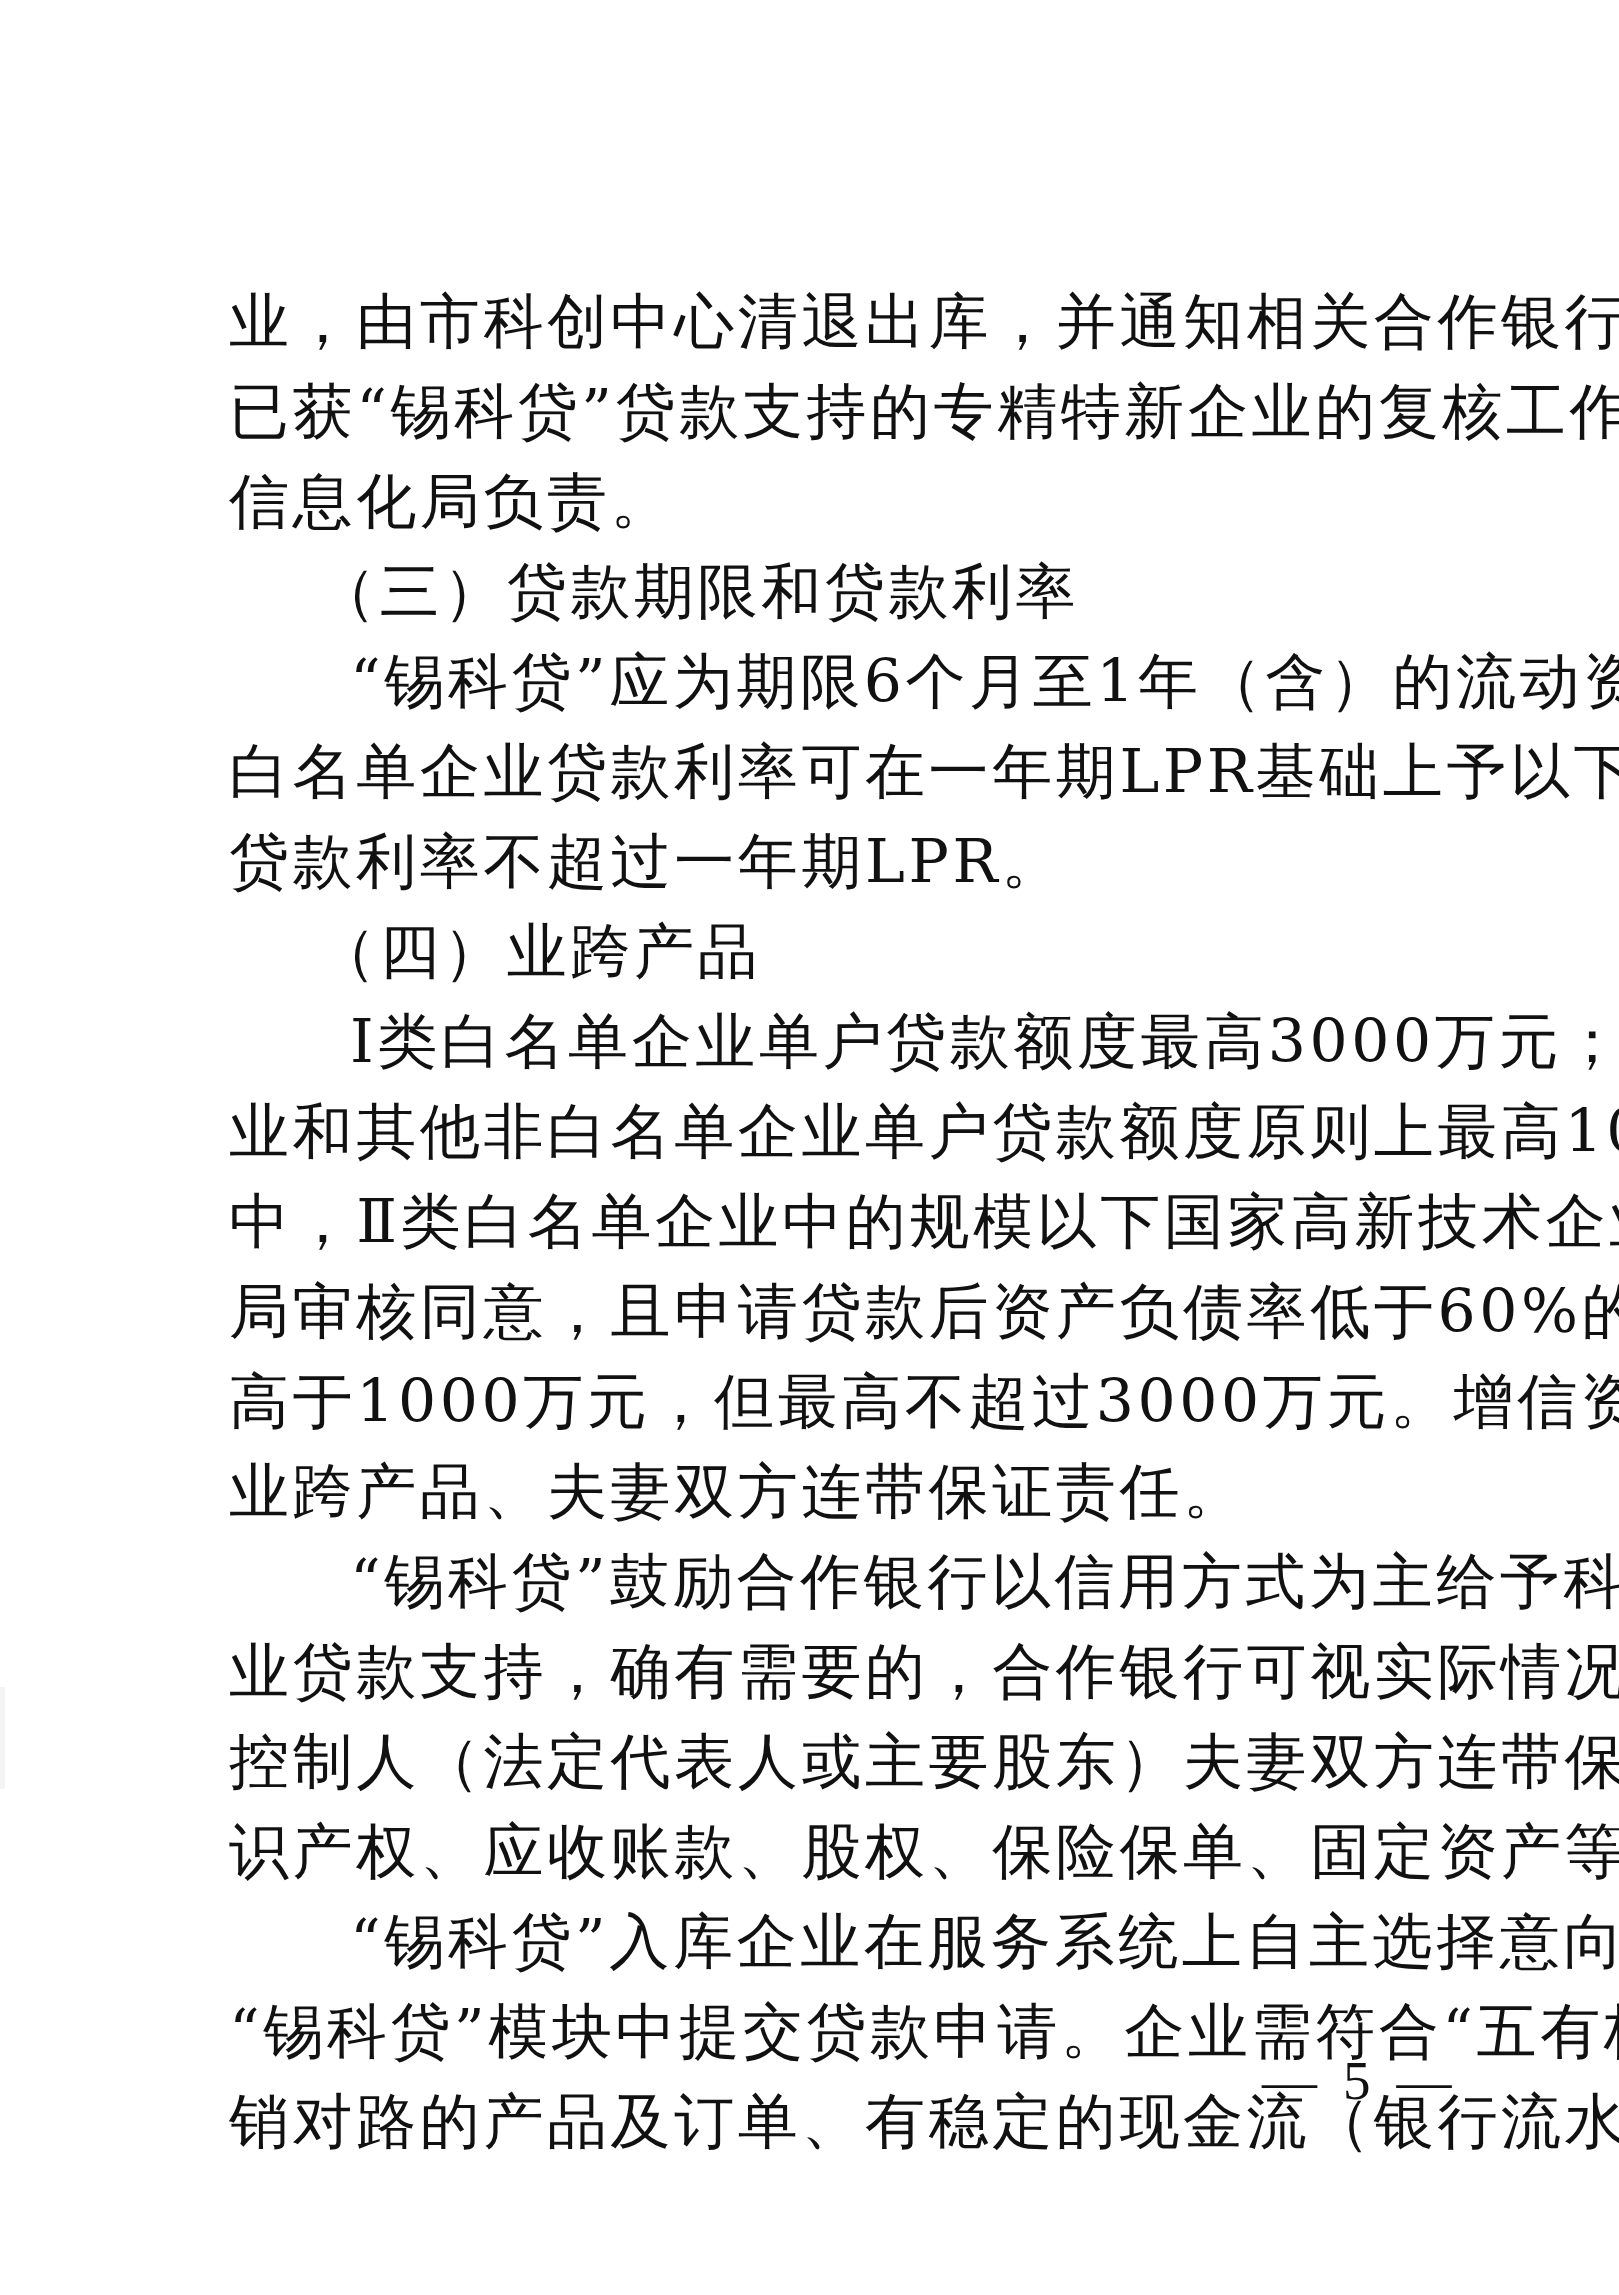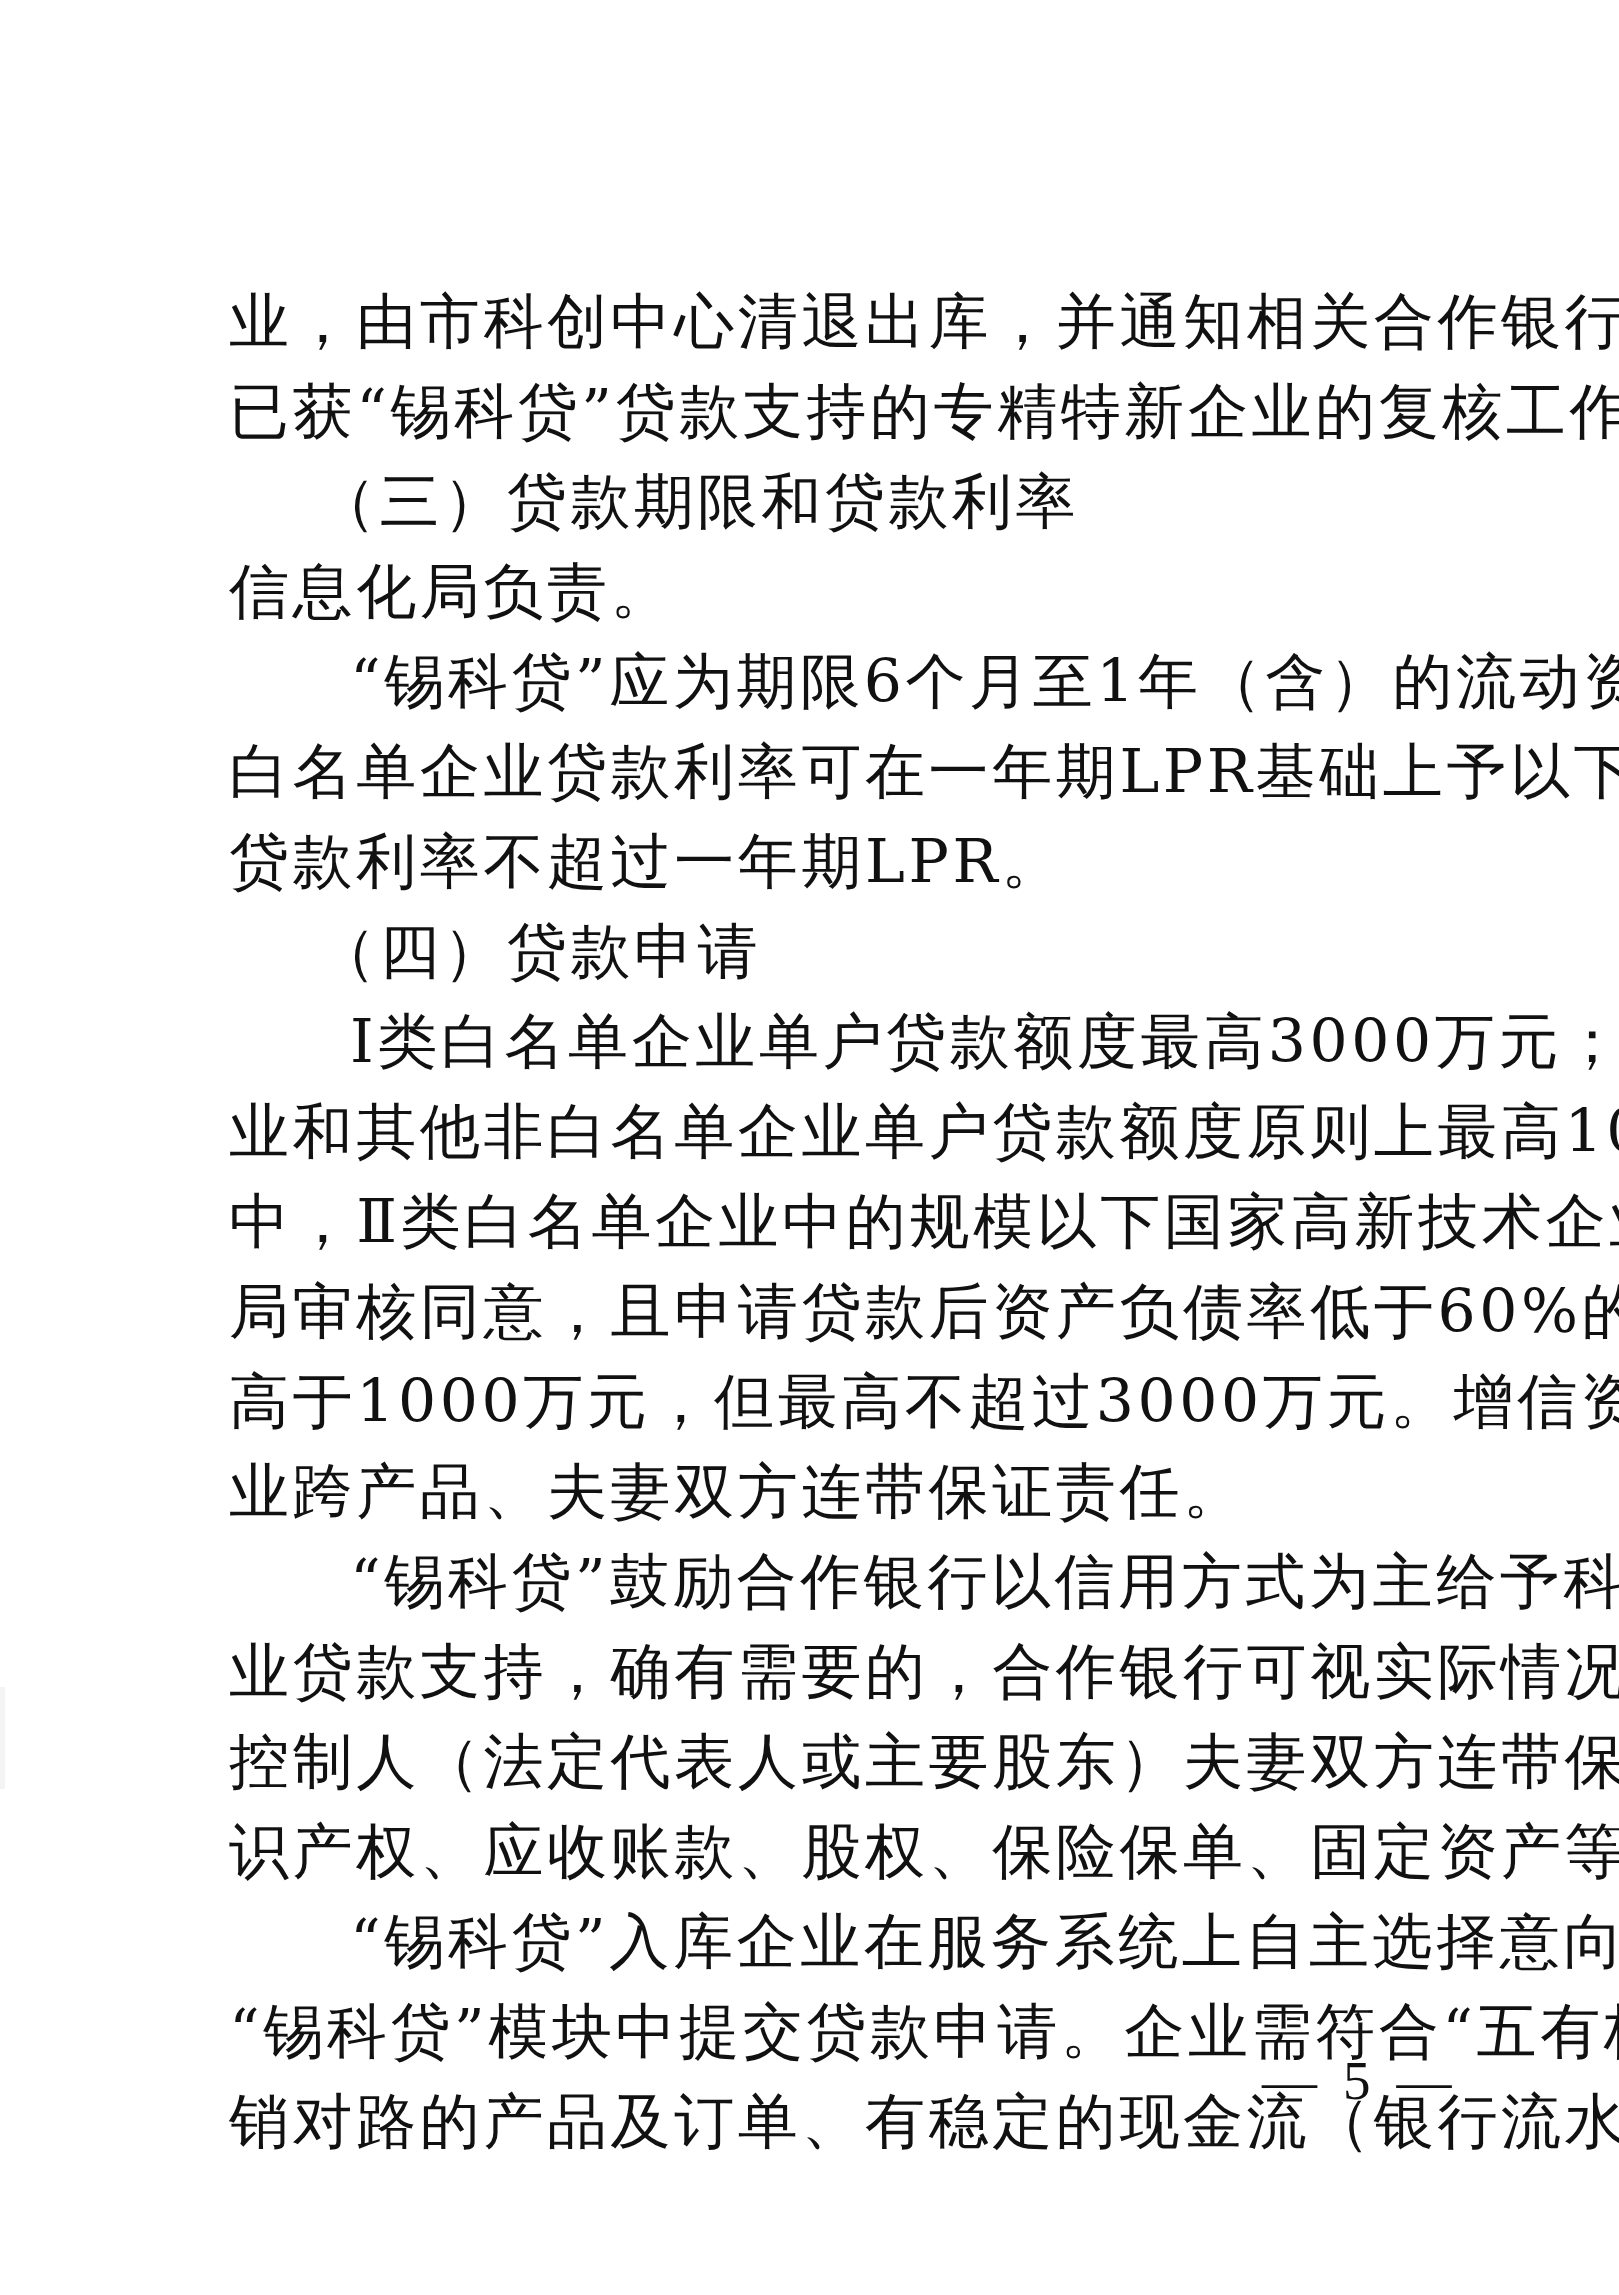--- a/index.html
+++ b/index.html
@@ -69,29 +69,29 @@
 </head>
 <body>
 
 <div class="page">
   <div class="left-edge-shade"></div>
 
   <div class="content">
 
     <div class="line">业，由市科创中心清退出库，并通知相关合作银行解除增信措施。</div>
     <div class="line">已获“锡科贷”贷款支持的专精特新企业的复核工作由市工业和</div>
+    <div class="line last">信息化局负责。</div>
+
     <div class="line heading">（三）贷款期限和贷款利率</div>
-
-    <div class="line last">信息化局负责。</div>
 
     <div class="line indent">“锡科贷”应为期限6个月至1年（含）的流动资金贷款。Ⅰ类</div>
     <div class="line">白名单企业贷款利率可在一年期LPR基础上予以下浮，其他企业</div>
     <div class="line last">贷款利率不超过一年期LPR。</div>
 
-    <div class="line heading">（四）贷款申请</div>
+    <div class="line heading">（四）业跨产品</div>
 
     <div class="line indent">Ⅰ类白名单企业单户贷款额度最高3000万元；Ⅱ类白名单企</div>
     <div class="line">业和其他非白名单企业单户贷款额度原则上最高1000万元。其</div>
     <div class="line">中，Ⅱ类白名单企业中的规模以下国家高新技术企业，经市科技</div>
     <div class="line">局审核同意，且申请贷款后资产负债率低于60%的，贷款额度可</div>
     <div class="line">高于1000万元，但最高不超过3000万元。增信资金不支持同一企</div>
     <div class="line last">业跨产品、夫妻双方连带保证责任。</div>
 
     <div class="line indent">“锡科贷”鼓励合作银行以信用方式为主给予科技型中小企</div>
     <div class="line">业贷款支持，确有需要的，合作银行可视实际情况追加企业实际</div>

